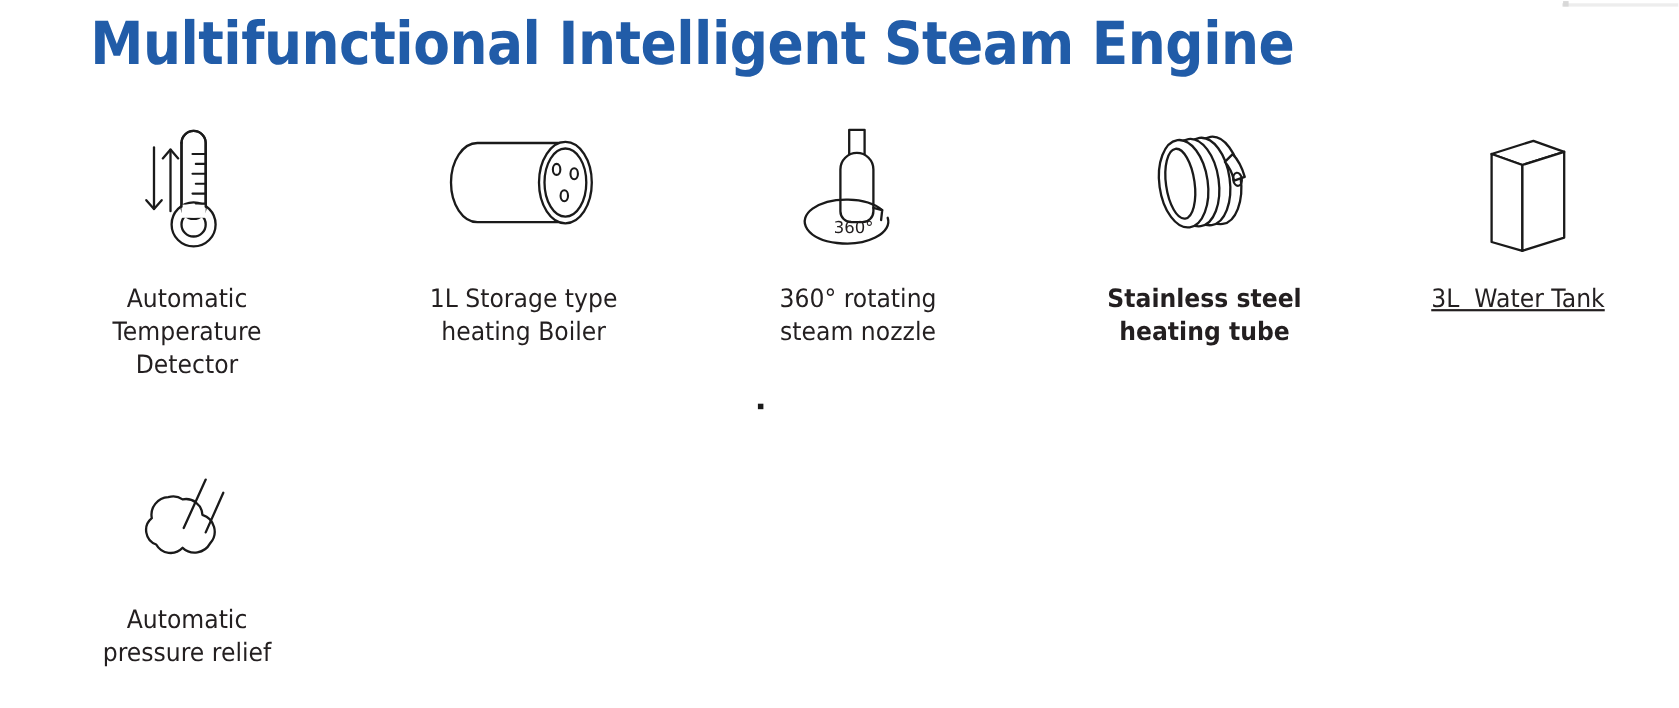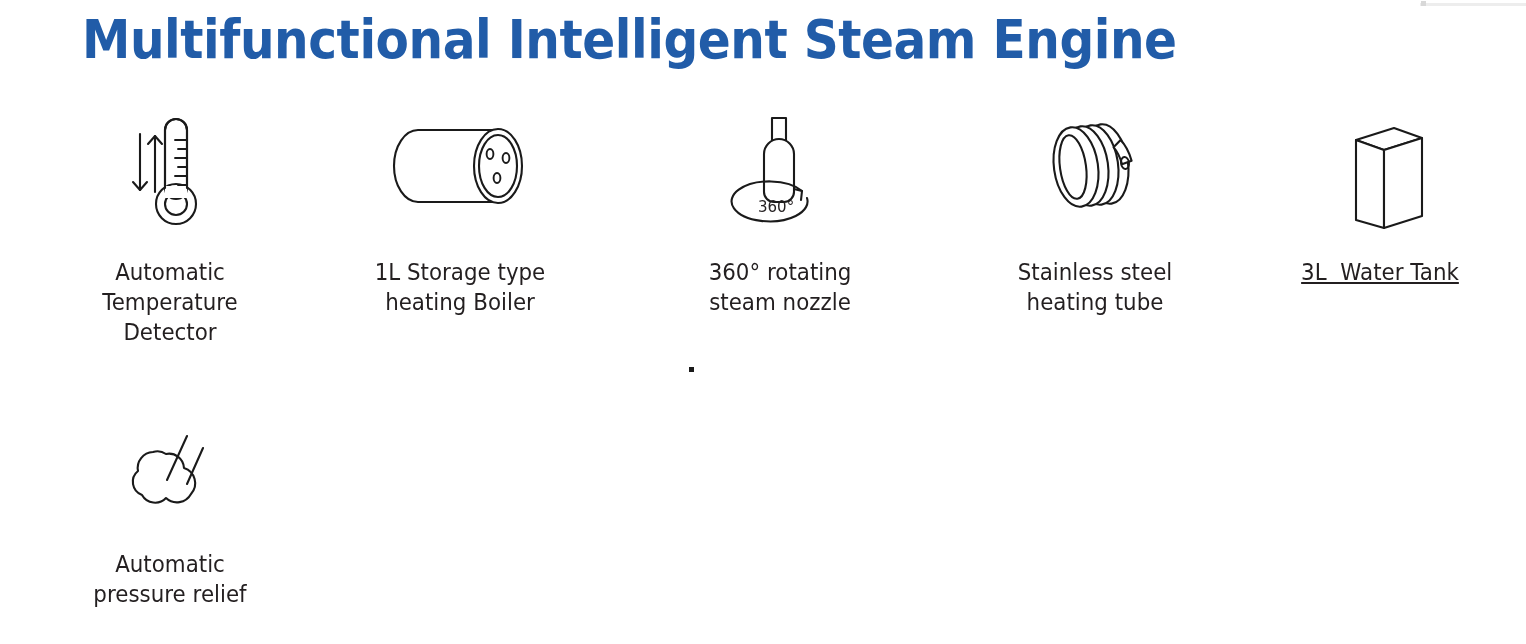--- a/index.html
+++ b/index.html
@@ -75,23 +75,23 @@
     color: #231f20;
     text-align: center;
     font-family: "DejaVu Sans", "Liberation Sans", sans-serif;
     transform: scaleX(0.93);
     transform-origin: center top;
     white-space: pre;
   }
 
   
   .f-temp    { left: 45px;   top: 0px; }
-  .f-boiler  { left: 335px;  top: 0px; }
+  .f-boiler  { left: 351px;  top: 0px; }
   .f-nozzle  { left: 655px;  top: 0px; }
-  .f-tube    { left: 970px;  top: 0px; }
+  .f-tube    { left: 970px;  top: 0px; font-weight: bold; }
   .f-tank    { left: 1255px; top: 0px; text-decoration: underline; }
   .f-relief  { left: 45px;   top: 312px; }
 
   .f-nozzle .caption { text-align: center; }
   .f-tank .icon-box  { align-items: flex-start; padding-top: 12px; height: 113px;}
   .f-tank .caption   { margin-top: 22px; }
 
   .f-relief .icon-box { height: 105px; }
 
   

